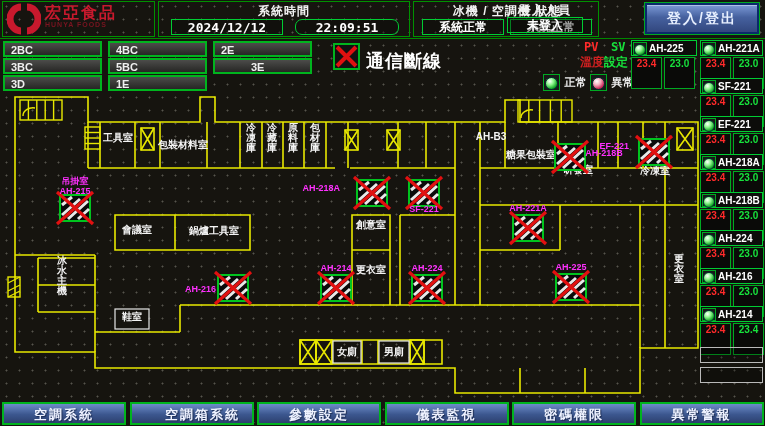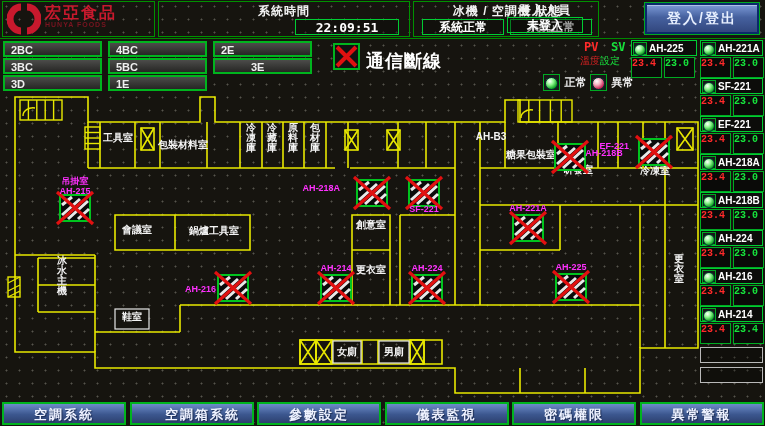--- a/index.html
+++ b/index.html
@@ -31,22 +31,22 @@
   .lamp-green{background:radial-gradient(circle at 35% 30%,#fff,#8cf58c 35%,#0a9e1e 75%,#064d10);}
   .lamp-red{background:radial-gradient(circle at 35% 30%,#fff,#f7b0c0 35%,#c41a4e 75%,#5e0a22);}
   .lamp-cell{display:inline-block;box-sizing:border-box;border:1px solid #00aa22;background:#181818;
     width:17px;height:17px;text-align:center;line-height:14px;vertical-align:middle;}
   
   .unit-name{position:absolute;box-sizing:border-box;height:16px;border:1px solid #00cc33;background:#0c0c0a;
     color:#fff;font-size:10px;font-weight:bold;display:flex;align-items:center;gap:2px;padding-left:1px;cursor:pointer;}
   .unit-name .lamp-cell{width:14px;height:13px;flex:0 0 14px;}
   .unit-name .lamp{width:10px;height:10px;}
   .unit-vals{position:absolute;display:flex;gap:2px;}
-  .pvbox,.svbox{box-sizing:border-box;width:31px;height:21px;border:1px solid #00aa22;background:#0a0a08;
-    font-family:Liberation Mono, monospace;font-size:10px;font-weight:bold;text-align:left;line-height:12px;}
+  .pvbox,.svbox{box-sizing:border-box;width:31px;height:32px;border:1px solid #00aa22;background:#0a0a08;
+    font-family:Liberation Sans, sans-serif;font-size:10px;font-weight:bold;text-align:center;line-height:12px;}
   .pvbox{color:#ff2a2a;}
   .svbox{color:#17e23c;}
   .emptybox{position:absolute;box-sizing:border-box;border:1px solid #b9b9b9;background:rgba(0,0,0,.25);}
   
   .nav-btn{position:absolute;box-sizing:border-box;width:124px;height:23px;
     border:2px solid #00b41e;cursor:pointer;
     background:linear-gradient(#6d8cc9,#3c578f 55%,#2c406f);
     color:#eef2ff;font-size:13px;font-weight:bold;text-align:center;line-height:20px;letter-spacing:2px;
     text-shadow:1px 1px 1px #1a2a50;}
   .pv-sv{position:absolute;font-size:12px;font-weight:bold;font-family:"DejaVu Sans Mono",monospace;}
@@ -64,21 +64,22 @@
         <path d="M20,4 a11,12 0 1 1 0,24" fill="none" stroke="#c8192d" stroke-width="7"></path>
       </svg>
       <div style="position:absolute;left:42px;top:3px;">
         <div class="logo-text">宏亞食品</div>
         <div class="logo-sub">HUNYA FOODS</div>
       </div>
     </div>
 
     <div class="hdr-cell" style="left:158px;top:1px;width:252px;height:36px;">
       <div class="hdr-label" style="left:60px;top:1px;width:130px;">系統時間</div>
-      <div class="valbox" style="left:136px;top:17px;width:104px;height:16px;font-family:'DejaVu Sans Mono',monospace;">22:09:51</div>
+      <div class="valbox" style="left:12px;top:17px;width:112px;height:16px;font-family:'DejaVu Sans Mono',monospace;">2024/12/12</div>
+      <div class="valbox" style="left:136px;top:17px;width:104px;height:16px;font-family:'DejaVu Sans Mono',monospace;border-radius:7px;">22:09:51</div>
     </div>
 
     <div class="hdr-cell" style="left:413px;top:1px;width:186px;height:36px;">
       <div class="hdr-label" style="left:0;top:1px;width:186px;">冰機 / 空調機 狀態</div>
       <div class="valbox" style="left:8px;top:17px;width:82px;height:16px;font-size:12px;">系統正常</div>
       <div class="valbox" style="left:96px;top:17px;width:82px;height:16px;font-size:12px;">系統正常</div>
     </div>
 
     <div class="hdr-cell" style="left:602px;top:1px;width:38px;height:36px;border:none;"></div>
     <div class="hdr-cell" style="left:483px;top:1px;width:116px;height:36px;border:none;"></div>
@@ -101,21 +102,21 @@
 
   <div class="comm-x" style="left:333px;top:43px;width:27px;height:27px;">
     <svg width="23" height="23">
         <path d="M2,2 L21,21 M21,2 L2,21" stroke="#e01010" stroke-width="4"></path>
       </svg>
   </div>
   <div style="position:absolute;left:366px;top:49px;color:#fff;font-size:18px;font-weight:bold;letter-spacing:1px;">通信斷線</div>
 
   <div class="pv-sv" style="left:584px;top:40px;color:#ff2a2a;">PV</div>
   <div class="pv-sv" style="left:611px;top:40px;color:#17e23c;">SV</div>
-  <div style="position:absolute;left:580px;top:54px;font-size:10px;font-weight:normal;">
+  <div style="position:absolute;left:580px;top:54px;font-size:12px;font-weight:bold;">
     <span style="color:#cc2020;">溫度</span><span style="color:#17e23c;">設定</span>
   </div>
   <div style="position:absolute;left:543px;top:73px;">
     <span class="lamp-cell"><span class="lamp lamp-green" style="width:11px;height:11px;"></span></span>
     <span style="color:#eee;font-size:11px;font-weight:bold;vertical-align:middle;">正常</span>
   </div>
   <div style="position:absolute;left:590px;top:73px;">
     <span class="lamp-cell"><span class="lamp lamp-red" style="width:11px;height:11px;"></span></span>
     <span style="color:#eee;font-size:11px;font-weight:bold;vertical-align:middle;">異常</span>
   </div>

